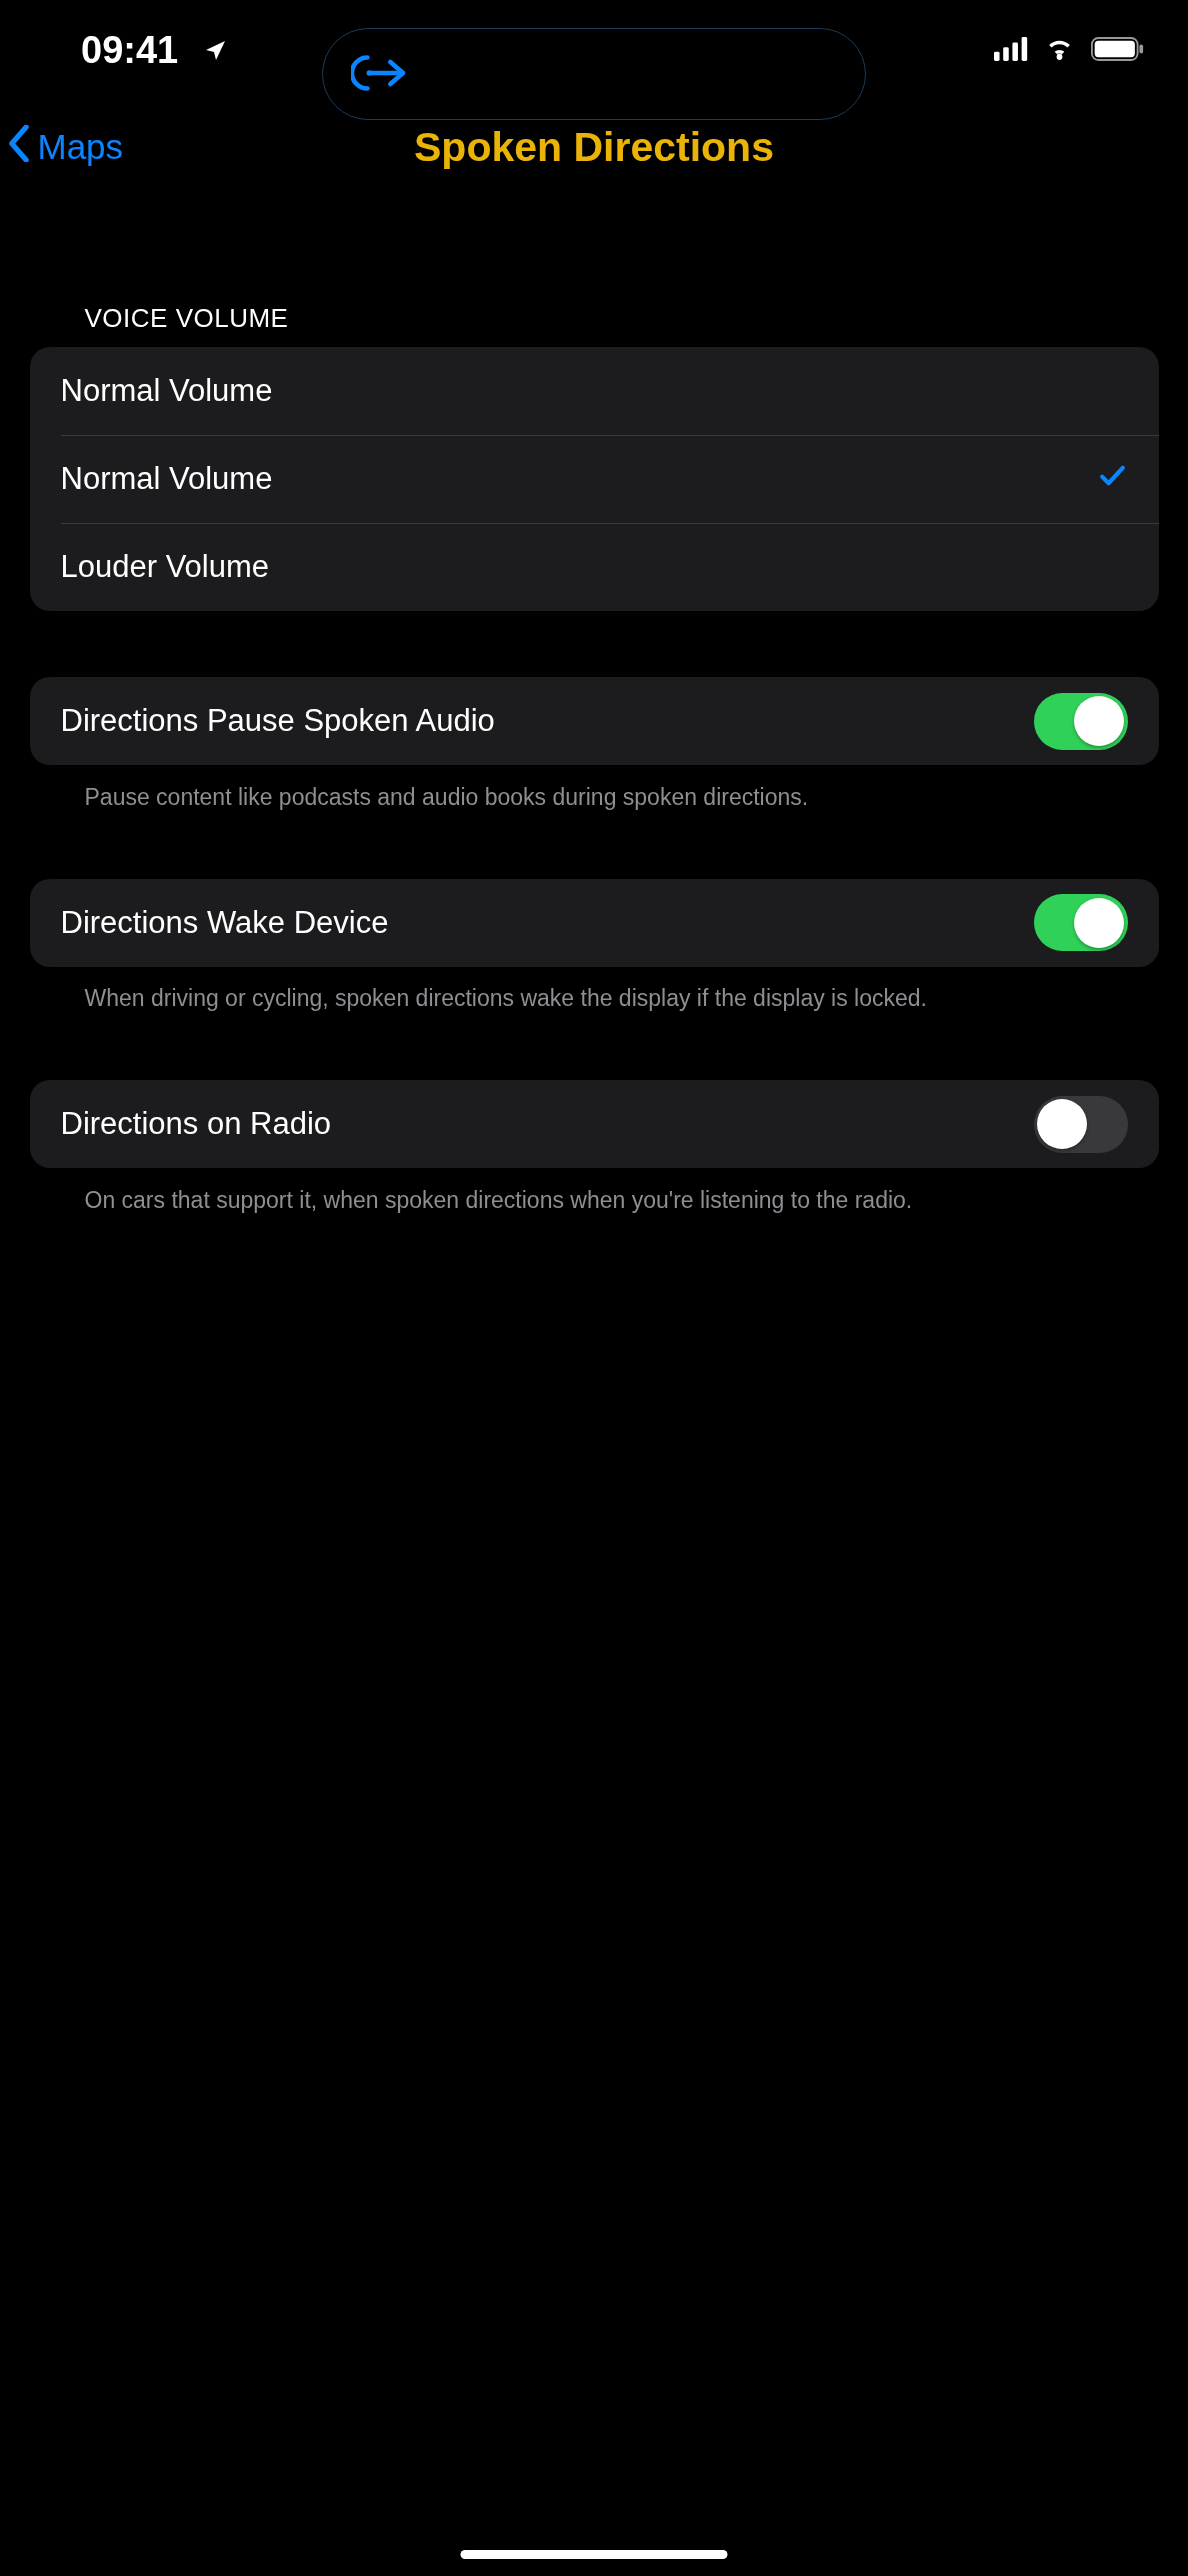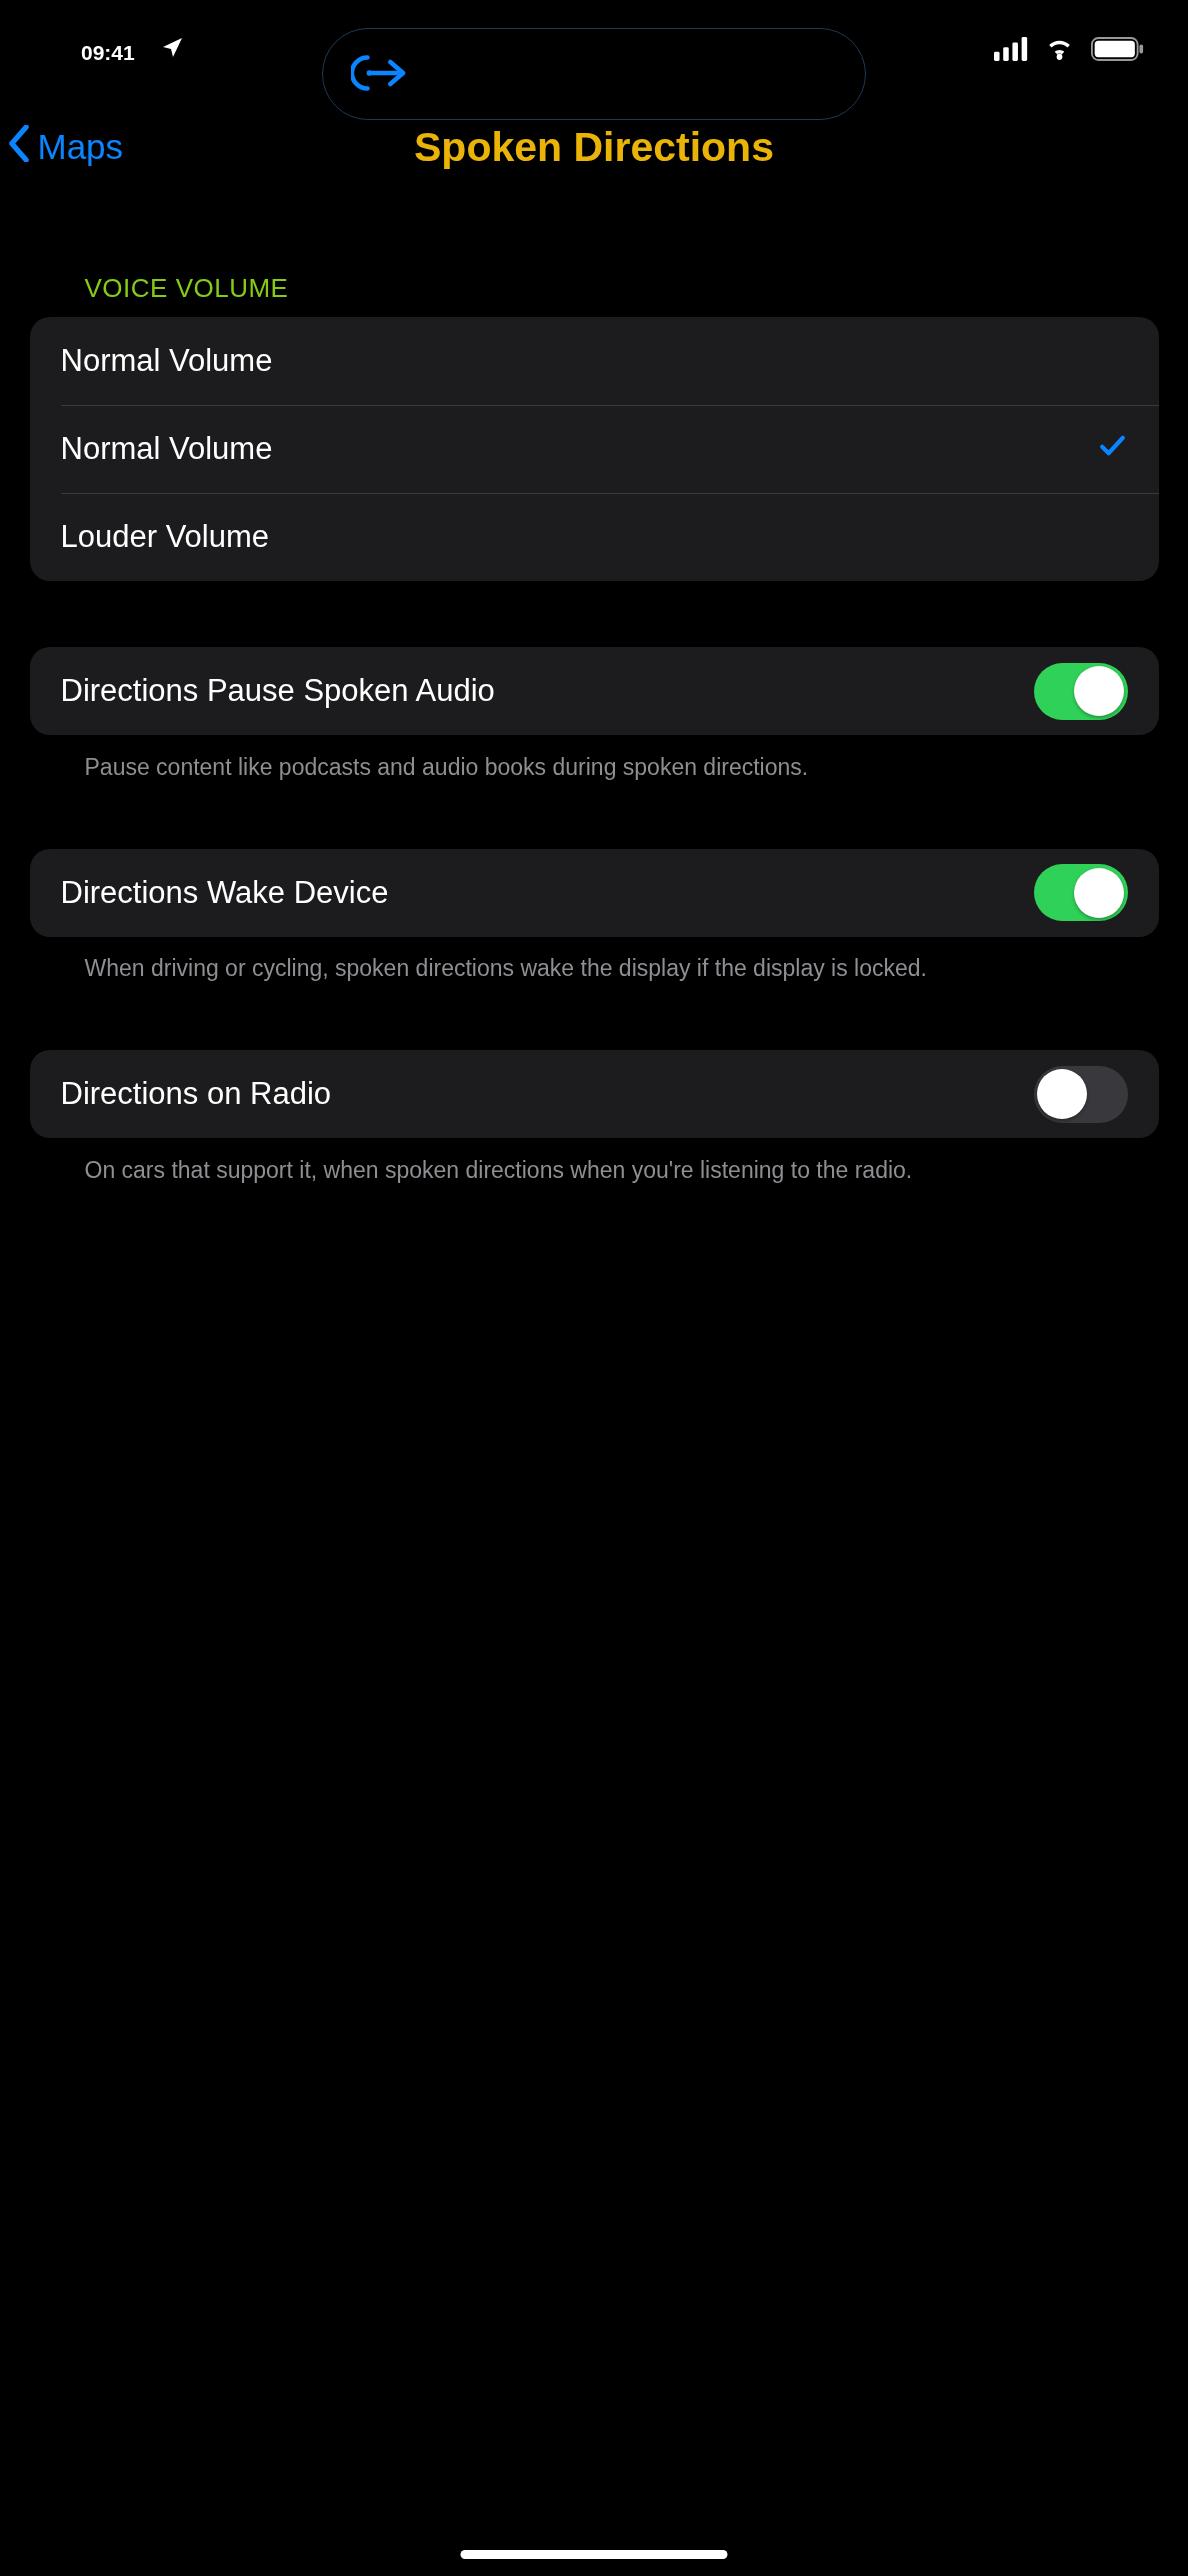--- a/index.html
+++ b/index.html
@@ -1,32 +1,32 @@
 <!DOCTYPE html>
 <html style="font-size:14.7px"><head>
 <meta charset="utf-8">
 <style>
   * { margin: 0; padding: 0; box-sizing: border-box; -webkit-font-smoothing: antialiased; }
   html, body { width: 1188px; height: 2576px; background: #000; font-family: -apple-system, "SF Pro Text", "Helvetica Neue", Arial, sans-serif; color: #fff; overflow: hidden; }
 
   
   .status-bar { position: relative; height: 101px; display: flex; align-items: center; justify-content: space-between; padding: 0 44px 0 81px; }
-  .status-left { display: flex; align-items: flex-end; gap: 26px; font-size: 21px; font-weight: 600; }
+  .status-left { display: flex; align-items: flex-start; gap: 26px; font-size: 38px; font-weight: 600; }
   .status-right { display: flex; align-items: center; gap: 14.7px; }
 
   .dynamic-island { position: absolute; left: 50%; transform: translateX(-50%); top: 28px; width: 544px; height: 92px; border: 1.8px solid #1a3c58; border-radius: 55px; display: flex; align-items: center; padding-left: 28px; }
 
   
   .nav-bar { position: relative; height: 92px; display: flex; align-items: center; }
   .back-btn { position: absolute; left: 6px; display: flex; align-items: center; gap: 5.5px; font-size: 35px; color: #0a84ff; }
   .nav-title { width: 100%; text-align: center; font-size: 41px; font-weight: 600; color: #eab308; }
 
   
   .content { padding: 0 29.5px; }
-  .section-header { font-size: 26px; color: #84cc16; text-transform: uppercase; margin: 80px 0 13px 55px; letter-spacing: 0.5px; }
+  .section-header { font-size: 26px; color: #ffffff; text-transform: uppercase; margin: 110px 0 13px 55px; letter-spacing: 0.5px; }
   .group { background: #1c1c1e; border-radius: 20px; overflow: hidden; }
   .cell { display: flex; align-items: center; justify-content: space-between; padding: 0 31px; height: 88px; font-size: 31px; color: #fff; position: relative; }
   .cell + .cell::before { content: ""; position: absolute; left: 31px; right: 0; top: 0; height: 0.9px; background: #3a3a3c; }
   .cell-label { }
   .checkmark { color: #0a84ff; font-weight: 600; }
 
   .footer-text { font-size: 23px; color: #8e8e93; margin: 16.6px 31px 0 55px; line-height: 1.35; }
 
   .spacer { height: 66px; }
 

